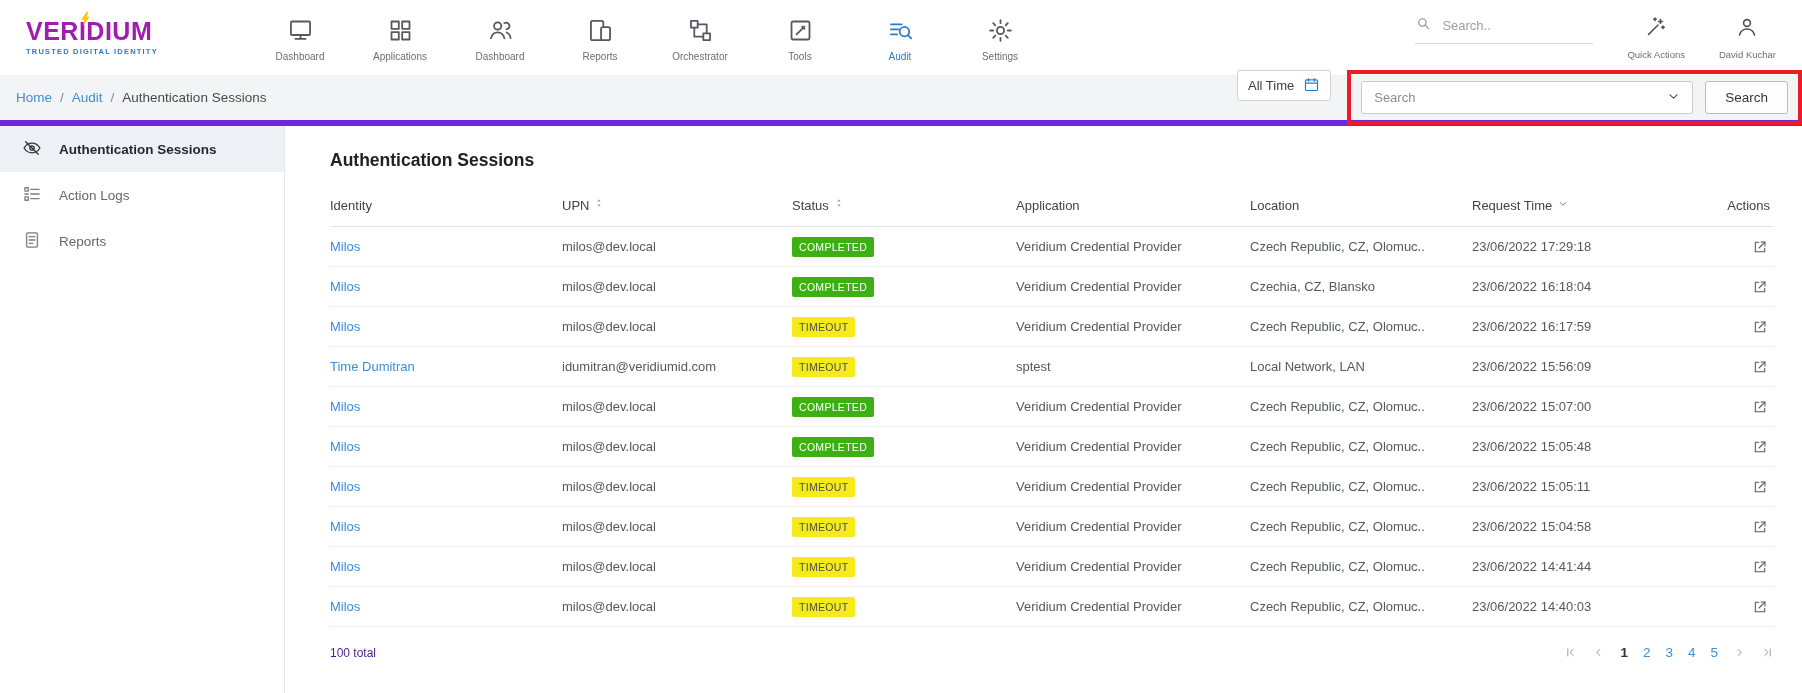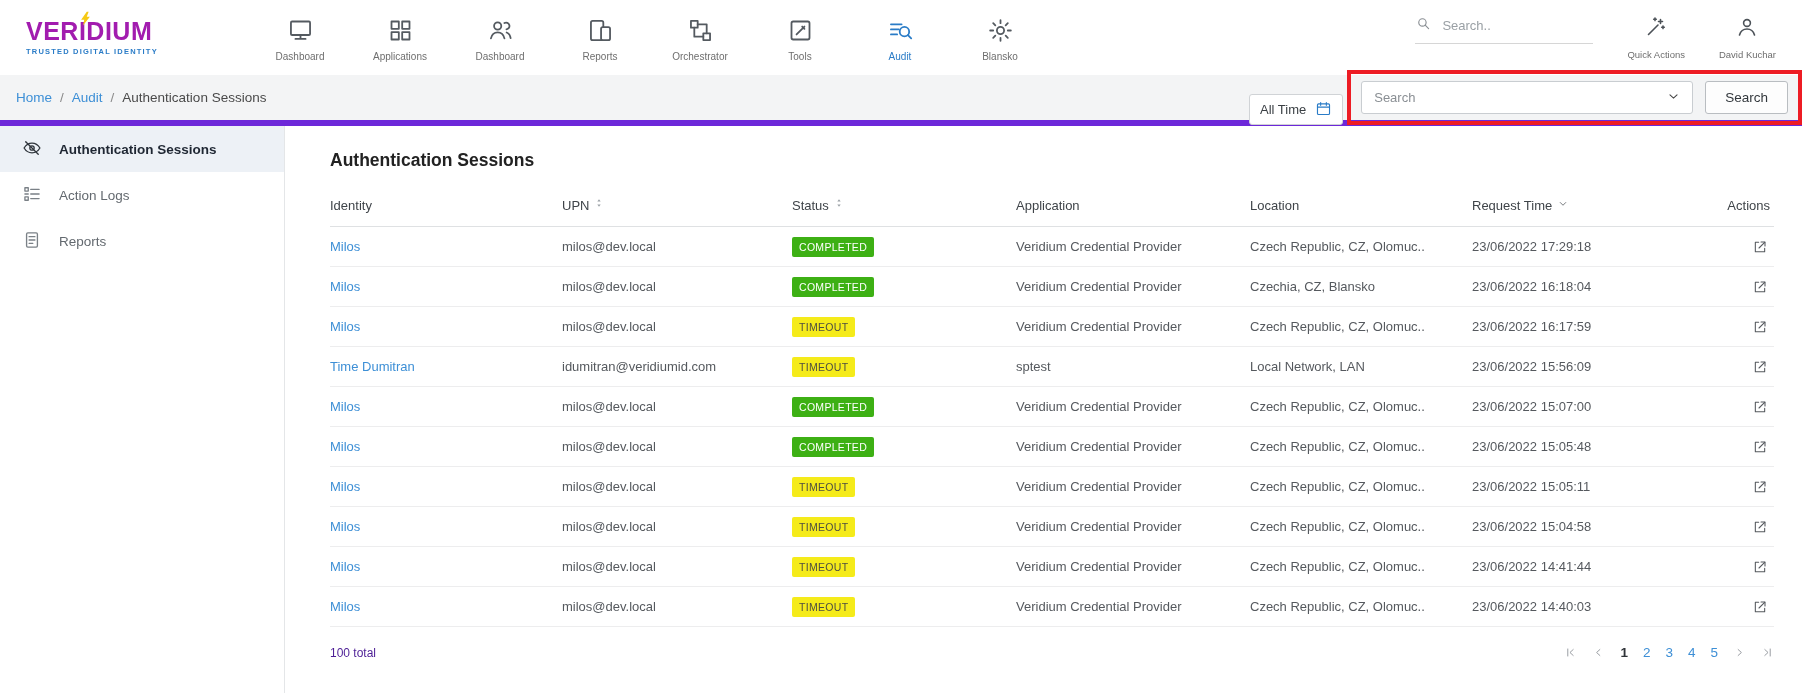--- a/index.html
+++ b/index.html
@@ -30,21 +30,21 @@
   .mini-tool svg{width:24px;height:24px}
   .mini-label{font-size:9.5px;color:#6e6e6e;white-space:nowrap}
 
   
   .subbar{height:51px;background:#f3f4f5;display:flex;align-items:center;padding:0 0 0 16px;border-bottom:6px solid #6d28d9}
   .breadcrumb{display:flex;align-items:center;gap:8px;font-size:13.5px}
   .bc-item{color:#3d8fd6;cursor:pointer}
   .bc-item.current{color:#4a4a4a;cursor:default}
   .bc-sep{color:#8a8a8a}
 
-  .subbar-right{margin-left:auto;display:flex;align-items:flex-end;gap:4px}
+  .subbar-right{margin-left:auto;display:flex;align-items:flex-start;gap:16px}
   .alltime-btn{height:31px;background:#fff;border:1px solid #d0d3d6;border-radius:3px;display:flex;align-items:center;gap:9px;padding:0 10px;font-size:13px;color:#3a3f44;cursor:pointer}
   .alltime-btn .cal{color:#2a7cc7}
   .alltime-btn svg{width:17px;height:17px}
 
   .annotation-box{border:4px solid #ed1c24;display:flex;align-items:center;gap:12px;padding:7px 10px;background:transparent}
   .search-combo{width:332px;height:33px;background:#fff;border:1px solid #c9cdd1;border-radius:3px;display:flex;align-items:center;justify-content:space-between;padding:0 12px;cursor:pointer}
   .search-combo .ph{font-size:13px;color:#8a8f94}
   .search-combo svg{width:13px;height:13px;color:#444}
   .search-btn{height:33px;background:#fdfdfd;border:1px solid #b9bdc1;border-radius:3px;padding:0 19px;font-size:13.5px;color:#33383d;cursor:pointer;font-family:"Liberation Sans",sans-serif}
 
@@ -167,21 +167,21 @@
         </span>
         <span class="nav-label">Audit</span>
       </div>
       <div class="nav-item">
         <span class="nav-ic">
           <svg viewBox="0 0 24 24" fill="none" stroke="currentColor" stroke-width="1.6" stroke-linecap="round" stroke-linejoin="round">
             <circle cx="12" cy="12" r="3.2"></circle>
             <path d="M12 2.8v2.7M12 18.5v2.7M2.8 12h2.7M18.5 12h2.7M5.5 5.5l1.9 1.9M16.6 16.6l1.9 1.9M18.5 5.5l-1.9 1.9M7.4 16.6l-1.9 1.9"></path>
           </svg>
         </span>
-        <span class="nav-label">Blansko</span>
+        <span class="nav-label">Settings</span>
       </div>
     </div>
 
   <div class="header-right">
     <div class="top-search">
       <span>
         <svg viewBox="0 0 24 24" fill="none" stroke="currentColor" stroke-width="1.6" stroke-linecap="round">
             <circle cx="10.5" cy="10.5" r="5.2"></circle>
             <path d="M14.4 14.4l4.8 4.8"></path>
           </svg>

